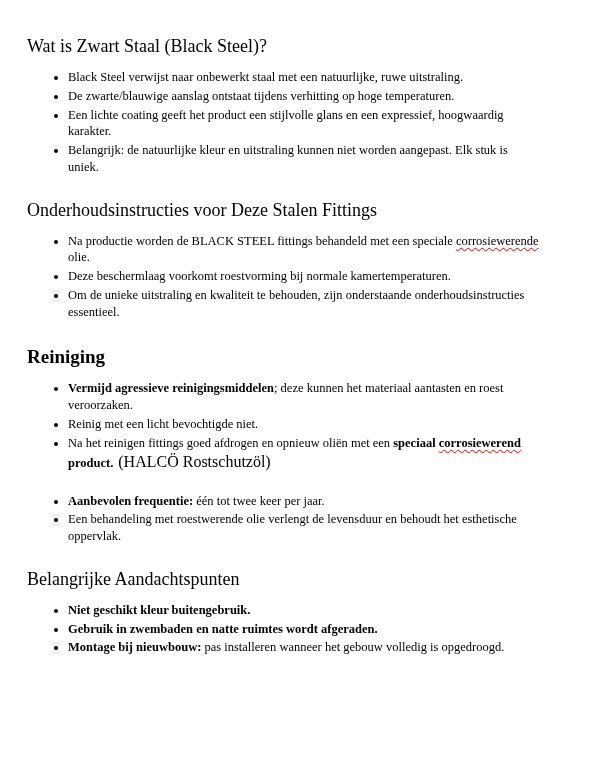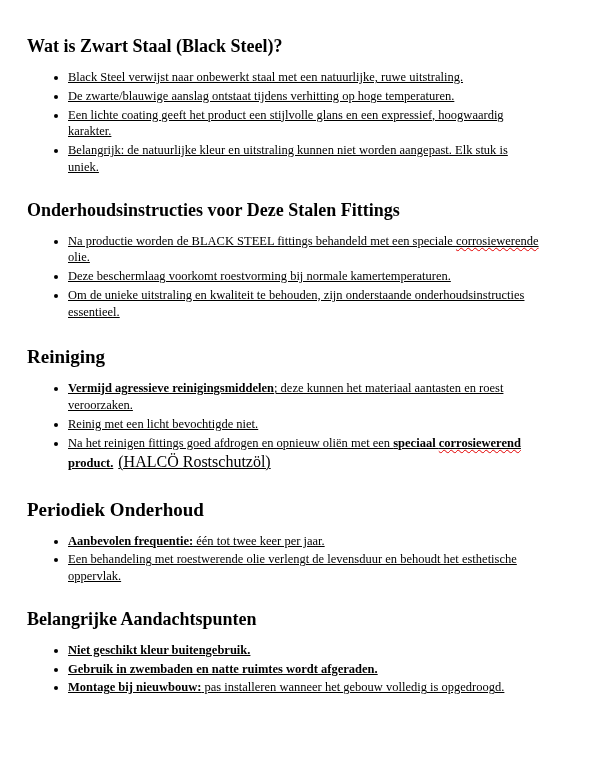--- a/index.html
+++ b/index.html
@@ -15,33 +15,32 @@
   }
   h1.doc-title {
     font-size: 25px;
     line-height: 1.22;
     font-weight: bold;
     margin: 14px 0 10px 0;
     max-width: 520px;
   }
   h2.section-heading {
     font-size: 18px;
-    font-weight: bold;
+    font-weight: normal;
     margin: 24px 0 12px 0;
   }
   h3.sub-heading {
     font-size: 19px;
     font-weight: bold;
     margin: 26px 0 8px 0;
   }
   ul.bullet-list {
     margin: 12px 4px 20px 0;
     padding-left: 41px;
     line-height: 1.34;
-    text-decoration: underline;
   }
   ul.bullet-list li {
     margin: 2px 0;
     padding-right: 4px;
   }
   .misspelled {
     text-decoration-line: underline;
     text-decoration-style: wavy;
     text-decoration-color: #e30000;
     text-decoration-thickness: 1px;
@@ -75,21 +74,20 @@
     <li><span>Om de unieke uitstraling en kwaliteit te behouden, zijn onderstaande onderhoudsinstructies essentieel.</span></li>
   </ul>
 
   <h3 class="sub-heading">Reiniging</h3>
   <ul class="bullet-list">
     <li><strong>Vermijd agressieve reinigingsmiddelen</strong><span>; deze kunnen het materiaal aantasten en roest veroorzaken.</span></li>
     <li><span>Reinig met een licht bevochtigde niet.</span></li>
     <li><span>Na het reinigen fittings goed afdrogen en opnieuw oliën met een </span><strong>speciaal </strong><strong class="misspelled">corrosiewerend</strong><strong> product.</strong><span class="note">(HALCÖ Rostschutzöl)</span></li>
   </ul>
 
-  <h3 class="sub-heading">Periodiek Onderhoud</h3>
   <ul class="bullet-list">
     <li><strong>Aanbevolen frequentie:</strong><span> één tot twee keer per jaar.</span></li>
     <li><span>Een behandeling met roestwerende olie verlengt de levensduur en behoudt het esthetische oppervlak.</span></li>
   </ul>
 
   <h2 class="section-heading">Belangrijke Aandachtspunten</h2>
   <ul class="bullet-list">
     <li><strong>Niet geschikt kleur buitengebruik.</strong></li>
     <li><strong>Gebruik in zwembaden en natte ruimtes wordt afgeraden.</strong></li>
     <li><strong>Montage bij nieuwbouw:</strong><span> pas installeren wanneer het gebouw volledig is opgedroogd.</span></li>

